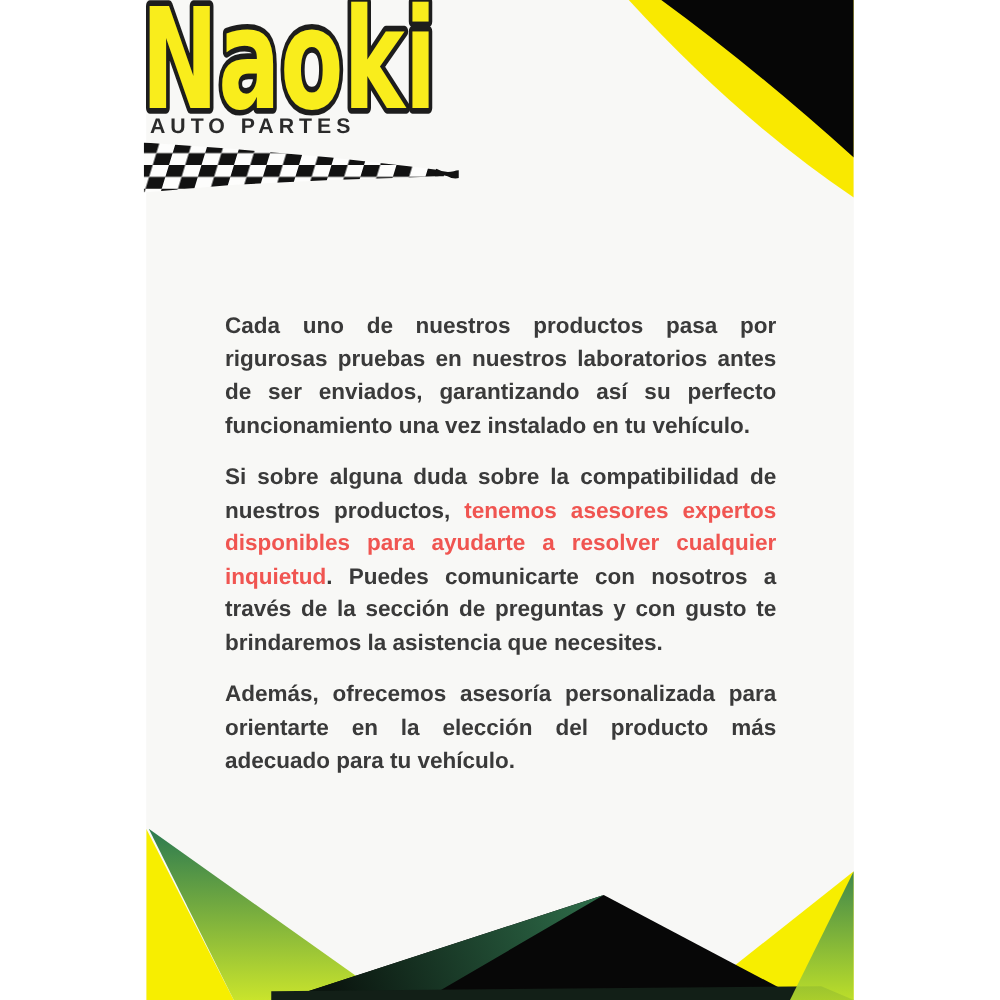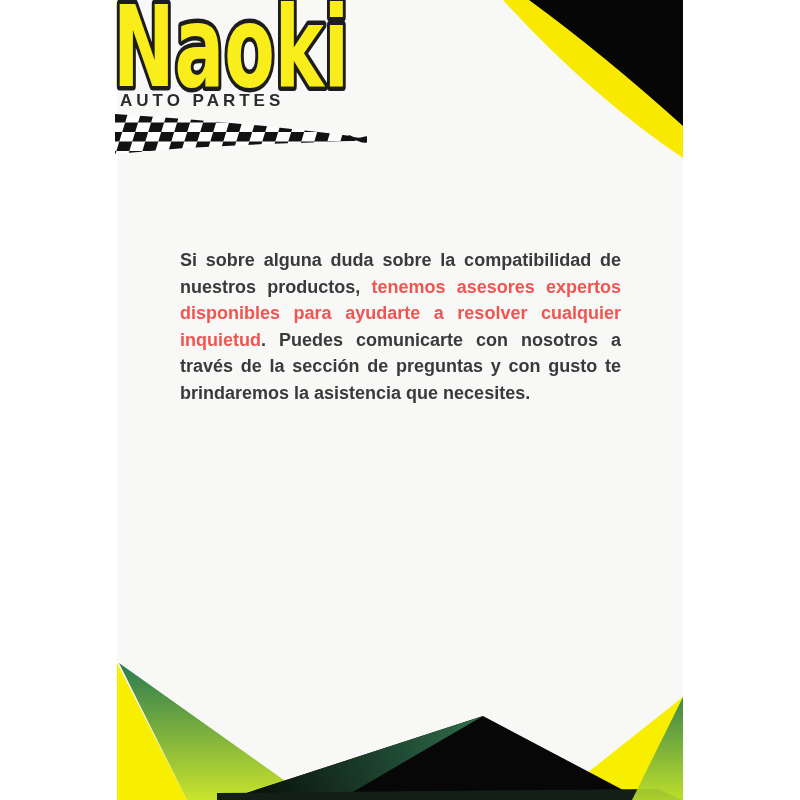--- a/index.html
+++ b/index.html
@@ -114,17 +114,19 @@
         <rect x="0" y="0" width="252" height="42" fill="#fdfdfc"></rect>
         <rect x="-12" y="-6" width="276" height="54" fill="url(#chk)"></rect>
       </g>
       <path d="M234,22 q7,4 14,2 q5,-2 9,1 l-3,4 q-6,2 -11,-1 q-6,-2 -11,-1 z" fill="#121212"></path>
       <rect x="240" y="25" width="7" height="3" fill="#121212" transform="skewX(-14)"></rect>
     </svg>
 
 
 
     <div class="text-block">
+      <p><span>Cada uno de nuestros productos pasa por rigurosas pruebas en nuestros laboratorios antes de ser enviados, garantizando así su perfecto funcionamiento una vez instalado en tu vehículo.</span></p>
       <p><span>Si sobre alguna duda sobre la compatibilidad de nuestros productos, </span><span class="highlight">tenemos asesores expertos disponibles para ayudarte a resolver cualquier inquietud</span><span>. Puedes comunicarte con nosotros a través de la sección de preguntas y con gusto te brindaremos la asistencia que necesites.</span></p>
+      <p><span>Además, ofrecemos asesoría personalizada para orientarte en la elección del producto más adecuado para tu vehículo.</span></p>
     </div>
 
   </div>
 </div>
 
 </body></html>

